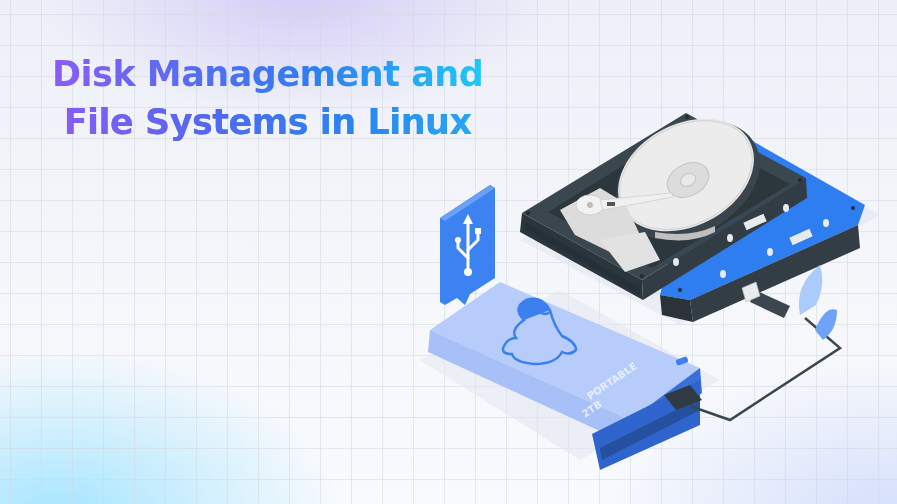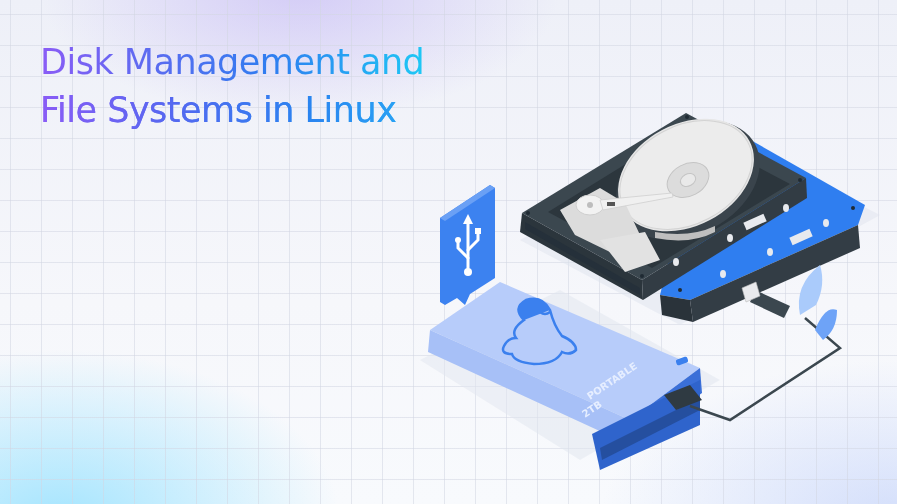--- a/index.html
+++ b/index.html
@@ -10,28 +10,28 @@
       radial-gradient(ellipse 260px 130px at 300px -10px, rgba(190,175,245,0.55), rgba(190,175,245,0) 100%),
       radial-gradient(ellipse 280px 170px at 60px 520px, rgba(150,225,255,0.85), rgba(150,225,255,0) 100%),
       radial-gradient(ellipse 300px 160px at 900px 520px, rgba(195,210,250,0.7), rgba(195,210,250,0) 100%),
       linear-gradient(180deg,#eef0f8 0%,#f6f7fb 60%,#f8fafd 100%);
   }
   .grid { position:absolute; inset:0;
     background-image:
       linear-gradient(to right, rgba(210,214,226,0.55) 1px, transparent 1px),
       linear-gradient(to bottom, rgba(210,214,226,0.55) 1px, transparent 1px);
     background-size:31px 31px; background-position:10px 14px; }
-  .title { position:absolute; left:40px; top:38px; margin:0;
-    font-family:"DejaVu Sans", sans-serif; font-weight:normal; font-size:35px;
+  .title { position:absolute; left:40px; top:38px; margin:12px;
+    font-family:"DejaVu Sans", sans-serif; font-weight:bold; font-size:35px;
     line-height:48px; letter-spacing:-0.5px;
     background:linear-gradient(90deg,#8a5cf6 0%,#5a6cf0 30%,#2f7df0 60%,#1ec8f5 100%);
     -webkit-background-clip:text; background-clip:text; color:transparent; }
   .title span { display:block; }
   .title .l2 { background:linear-gradient(90deg,#8a5cf6 0%,#5468f0 35%,#2a84f0 70%,#2aa8f5 100%);
-    -webkit-background-clip:text; background-clip:text; color:transparent; }
+    -webkit-background-clip:text; background-clip:text; color:transparent;text-align:center; }
   .art { position:absolute; left:0; top:0; }
 </style>
 </head>
 <body>
 
 <div class="bg"></div>
 <div class="grid"></div>
 
 <h1 class="title">
   <span class="l1">Disk Management and</span>

